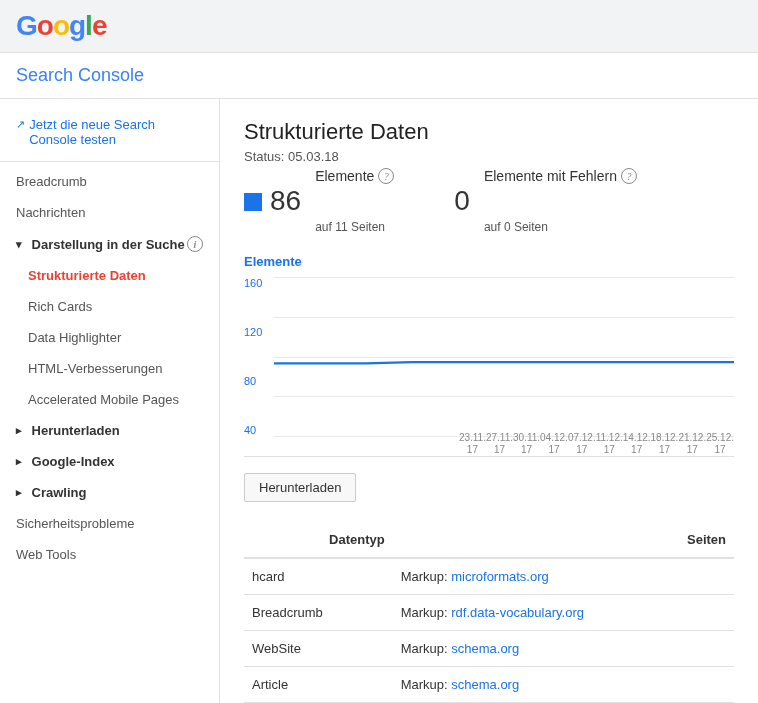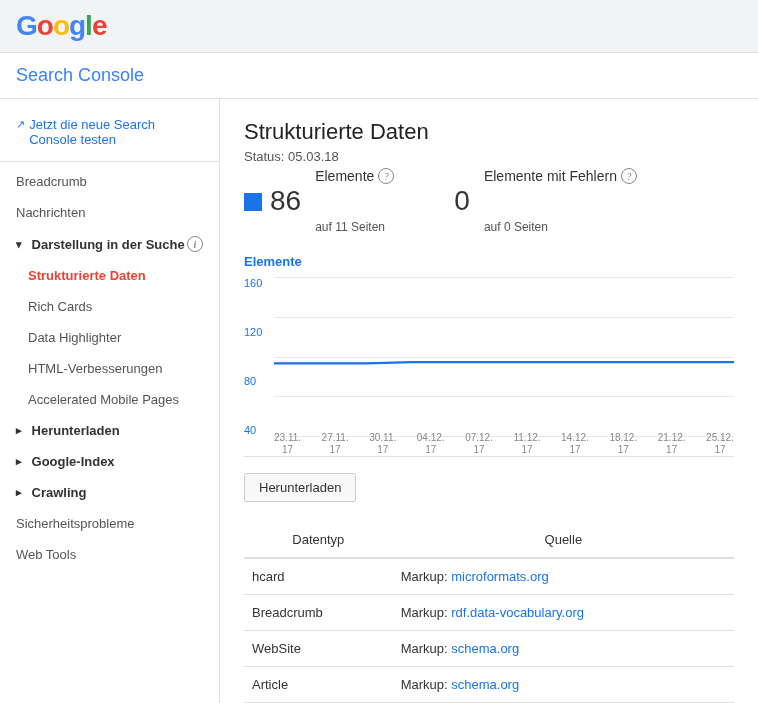--- a/index.html
+++ b/index.html
@@ -49,30 +49,30 @@
     .help-icon { width: 16px; height: 16px; border-radius: 50%; border: 1px solid #888; color: #888; font-size: 10px; display: inline-flex; align-items: center; justify-content: center; font-style: italic; font-family: serif; cursor: pointer; }
 
     
     .chart-section { margin-bottom: 16px; }
     .chart-label { font-size: 13px; color: #1a73e8; font-weight: bold; margin-bottom: 8px; }
     .chart-container { position: relative; width: 100%; height: 180px; border-bottom: 1px solid #e0e0e0; }
     .chart-y-axis { position: absolute; left: 0; top: 0; height: 100%; display: flex; flex-direction: column-reverse; justify-content: space-between; padding-bottom: 20px; }
     .chart-y-label { font-size: 11px; color: #1a73e8; }
     .chart-area { position: absolute; left: 30px; right: 0; top: 0; bottom: 20px; }
     .chart-grid-line { position: absolute; left: 0; right: 0; border-top: 1px solid #e8e8e8; }
-    .chart-x-labels { position: absolute; left: 30px; right: 0; bottom: 0; display: flex; justify-content: space-between; }
+    .chart-x-labels { position: absolute; left: 30px; right: 0; bottom: 0; display: flex; justify-content: flex-end; }
     .chart-x-label { font-size: 10px; color: #888; text-align: center; line-height: 1.2; }
     .chart-svg { position: absolute; top: 0; left: 0; width: 100%; height: 100%; overflow: visible; }
 
     
     .btn { display: inline-block; padding: 6px 14px; border: 1px solid #ccc; background: #f8f8f8; color: #333; font-size: 13px; cursor: pointer; border-radius: 2px; margin-bottom: 20px; }
 
     
     .data-table { width: 100%; border-collapse: collapse; }
-    .data-table th { text-align: center; font-weight: normal; font-size: 13px; padding: 10px 8px; border-bottom: 2px solid #e0e0e0; color: #333; }
+    .data-table th { text-align: right; font-weight: bold; font-size: 13px; padding: 10px 8px; border-bottom: 2px solid #e0e0e0; color: #333; }
     .data-table td { padding: 10px 8px; border-bottom: 1px solid #e0e0e0; font-size: 13px; color: #333; }
     .link-blue { color: #1a73e8; text-decoration: none; }
 
     
     .section-divider { border: none; border-top: 1px solid #e0e0e0; margin: 4px 0; }
   </style>
 </head>
 <body>
 
 <div class="header">
@@ -231,21 +231,21 @@
     </div>
 
     
     <button class="btn">Herunterladen</button>
 
     
     <table class="data-table">
       <thead>
         <tr>
           <th>Datentyp</th>
-          <th>Quelle</th>
+          <th>Seiten</th>
         </tr>
       </thead>
       <tbody id="table-body">
       <tr>
             <td>hcard</td>
             <td>Markup: <a class="link-blue" href="#">microformats.org</a></td>
           </tr>
           <tr>
             <td>Breadcrumb</td>
             <td>Markup: <a class="link-blue" href="#">rdf.data-vocabulary.org</a></td>

